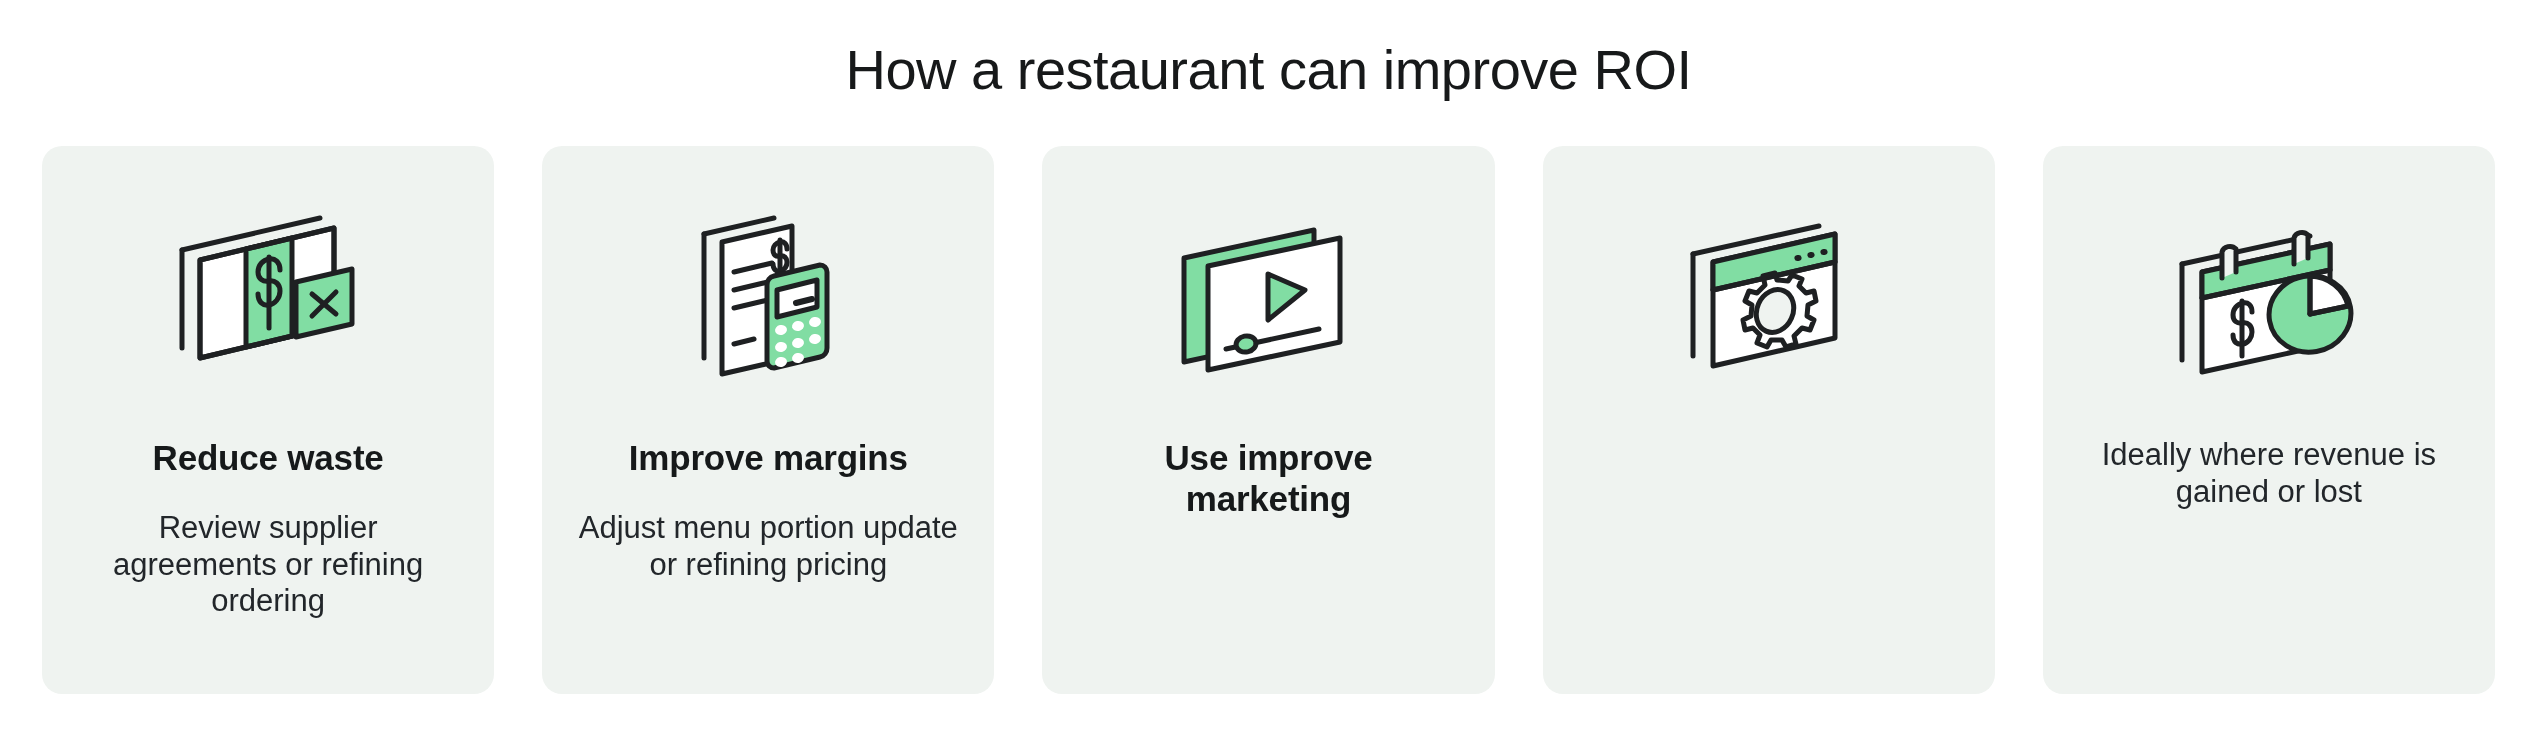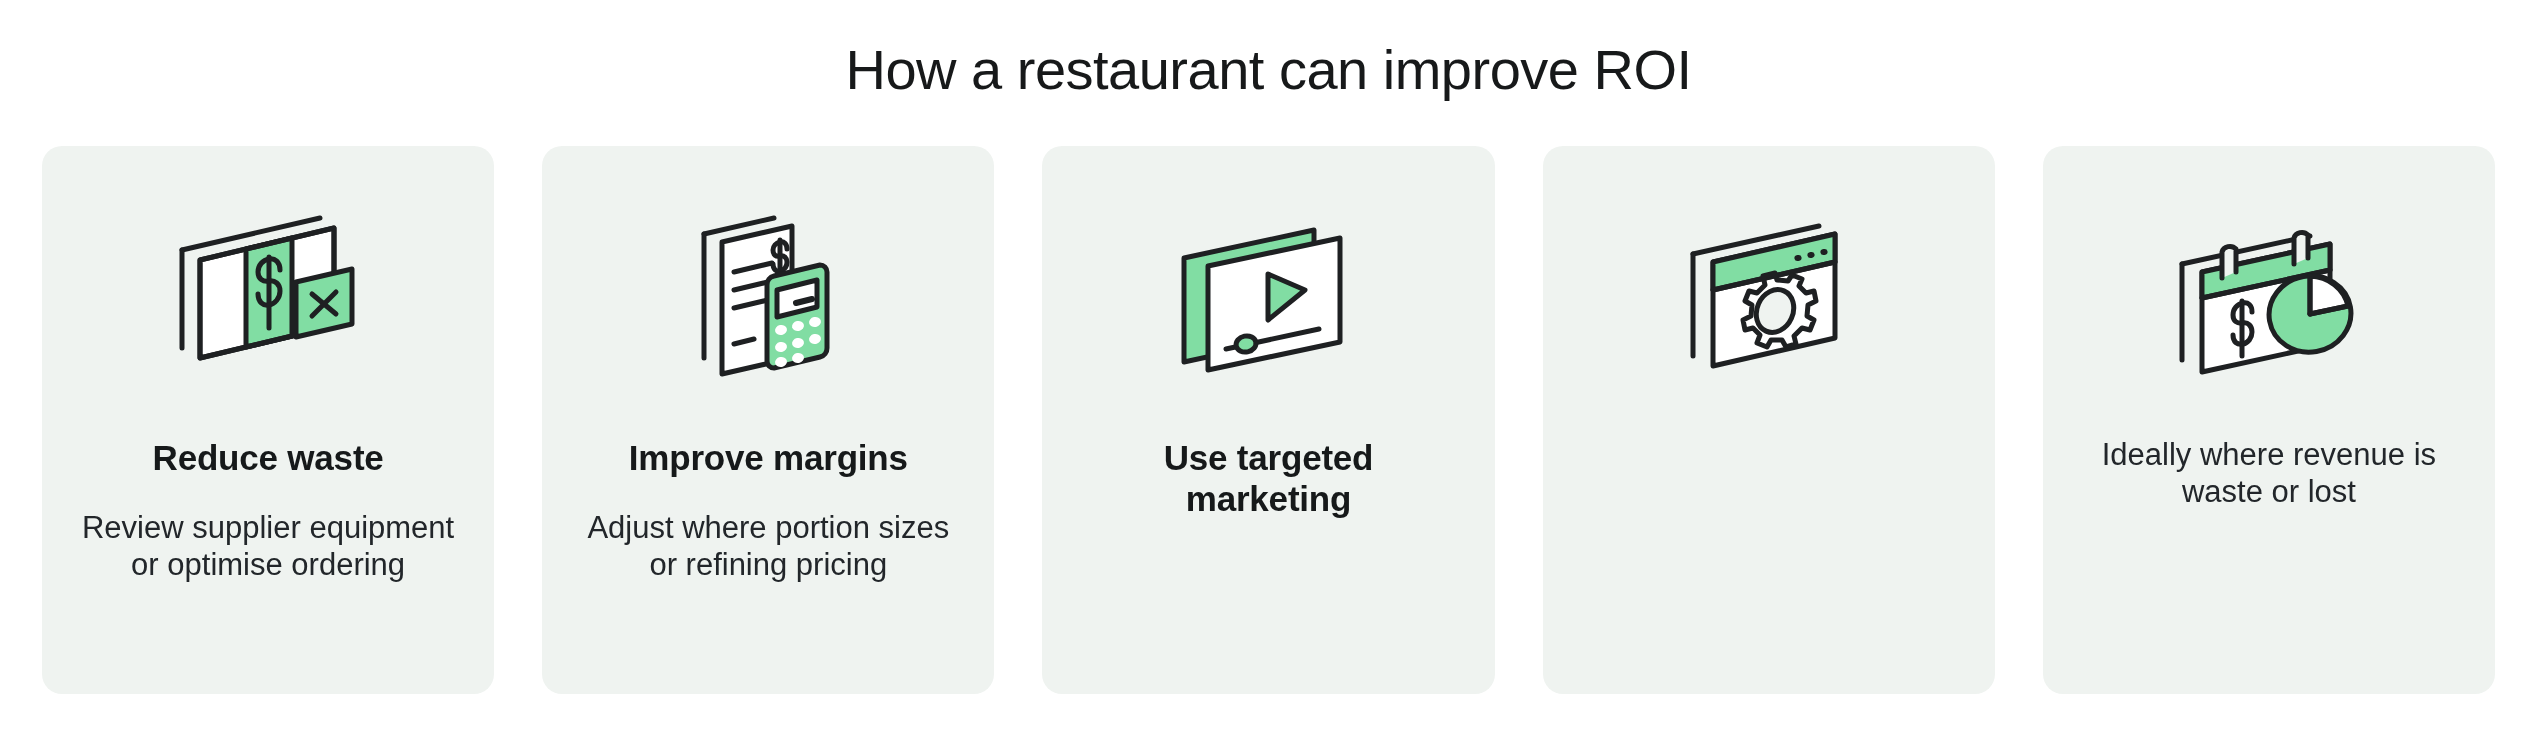--- a/index.html
+++ b/index.html
@@ -110,21 +110,21 @@
 
           <path d="M101 49 L101 120"></path>
           <path d="M112 62 c0 -8 -5 -12 -11 -11 c-6 1 -11 6 -11 13 c0 7 5 10 11 9 c6 -1 11 3 11 10 c0 7 -5 13 -11 14 c-6 1 -11 -3 -11 -11" fill="none"></path>
 
           <polygon points="128,74 184,61 184,116 128,129" fill="#81dda3"></polygon>
           <path d="M144 86 L168 106"></path>
           <path d="M168 84 L144 108"></path>
         </svg>
       </div>
       <div class="card-title">Reduce waste</div>
-      <div class="card-body">Review supplier equipment or optimise ordering</div>
+      <div class="card-body">Review supplier agreements or refining ordering</div>
     </div>
 
     <div class="card">
       <div class="icon-wrap">
         <svg width="200" height="180" viewBox="0 0 200 180" fill="none" stroke="#1e2022" stroke-width="5" stroke-linecap="round" stroke-linejoin="round">
 
           <path d="M36 26 L106 10"></path>
           <path d="M36 26 L36 150"></path>
 
           <polygon points="54,34 124,18 124,150 54,166" fill="#ffffff"></polygon>
@@ -148,39 +148,39 @@
             <ellipse cx="147" cy="114" rx="6" ry="5" transform="rotate(-12 147 114)"></ellipse>
             <ellipse cx="113" cy="139" rx="6" ry="5" transform="rotate(-12 113 139)"></ellipse>
             <ellipse cx="130" cy="135" rx="6" ry="5" transform="rotate(-12 130 135)"></ellipse>
             <ellipse cx="147" cy="131" rx="6" ry="5" transform="rotate(-12 147 131)"></ellipse>
             <ellipse cx="113" cy="154" rx="6" ry="5" transform="rotate(-12 113 154)"></ellipse>
             <ellipse cx="130" cy="150" rx="6" ry="5" transform="rotate(-12 130 150)"></ellipse>
           </g>
         </svg>
       </div>
       <div class="card-title">Improve margins</div>
-      <div class="card-body">Adjust where portion sizes or refining pricing</div>
+      <div class="card-body">Adjust menu portion update or refining pricing</div>
     </div>
 
     <div class="card">
       <div class="icon-wrap">
         <svg width="210" height="180" viewBox="0 0 210 180" fill="none" stroke="#1e2022" stroke-width="5" stroke-linecap="round" stroke-linejoin="round">
 
           <polygon points="20,50 150,22 150,126 20,154" fill="#81dda3"></polygon>
 
           <polygon points="44,58 176,30 176,134 44,162" fill="#ffffff"></polygon>
 
           <polygon points="104,66 141,82 104,112" fill="#81dda3"></polygon>
 
           <path d="M62 141 L155 121"></path>
 
           <ellipse cx="82" cy="136" rx="10" ry="8" transform="rotate(-12 82 136)" fill="#81dda3"></ellipse>
         </svg>
       </div>
-      <div class="card-title">Use targeted marketing</div>
+      <div class="card-title">Use improve marketing</div>
     </div>
 
     <div class="card">
       <div class="icon-wrap">
         <svg width="200" height="180" viewBox="0 0 200 180" fill="none" stroke="#1e2022" stroke-width="5" stroke-linecap="round" stroke-linejoin="round">
 
           <path d="M24 46 L150 18"></path>
           <path d="M24 46 L24 148"></path>
 
           <polygon points="44,54 166,26 166,130 44,158" fill="#ffffff"></polygon>
@@ -219,17 +219,17 @@
 
           <path d="M78 93 L78 148"></path>
           <path d="M88 104 c0 -7 -4 -10 -9 -9 c-6 1 -10 6 -10 12 c0 6 4 9 10 8 c5 -1 9 3 9 9 c0 6 -4 11 -9 12 c-6 1 -10 -2 -10 -9" fill="none"></path>
 
           <ellipse cx="146" cy="106" rx="41" ry="38" transform="rotate(-10 146 106)" fill="#81dda3"></ellipse>
           <path d="M146 106 L146 68 a40 38 0 0 1 38 30 Z" fill="#ffffff"></path>
           <path d="M146 106 L146 68"></path>
           <path d="M146 106 L184 98"></path>
         </svg>
       </div>
-      <div class="card-body">Ideally where revenue is waste or lost</div>
+      <div class="card-body">Ideally where revenue is gained or lost</div>
     </div>
 
   </div>
 </div>
 
 </body></html>

